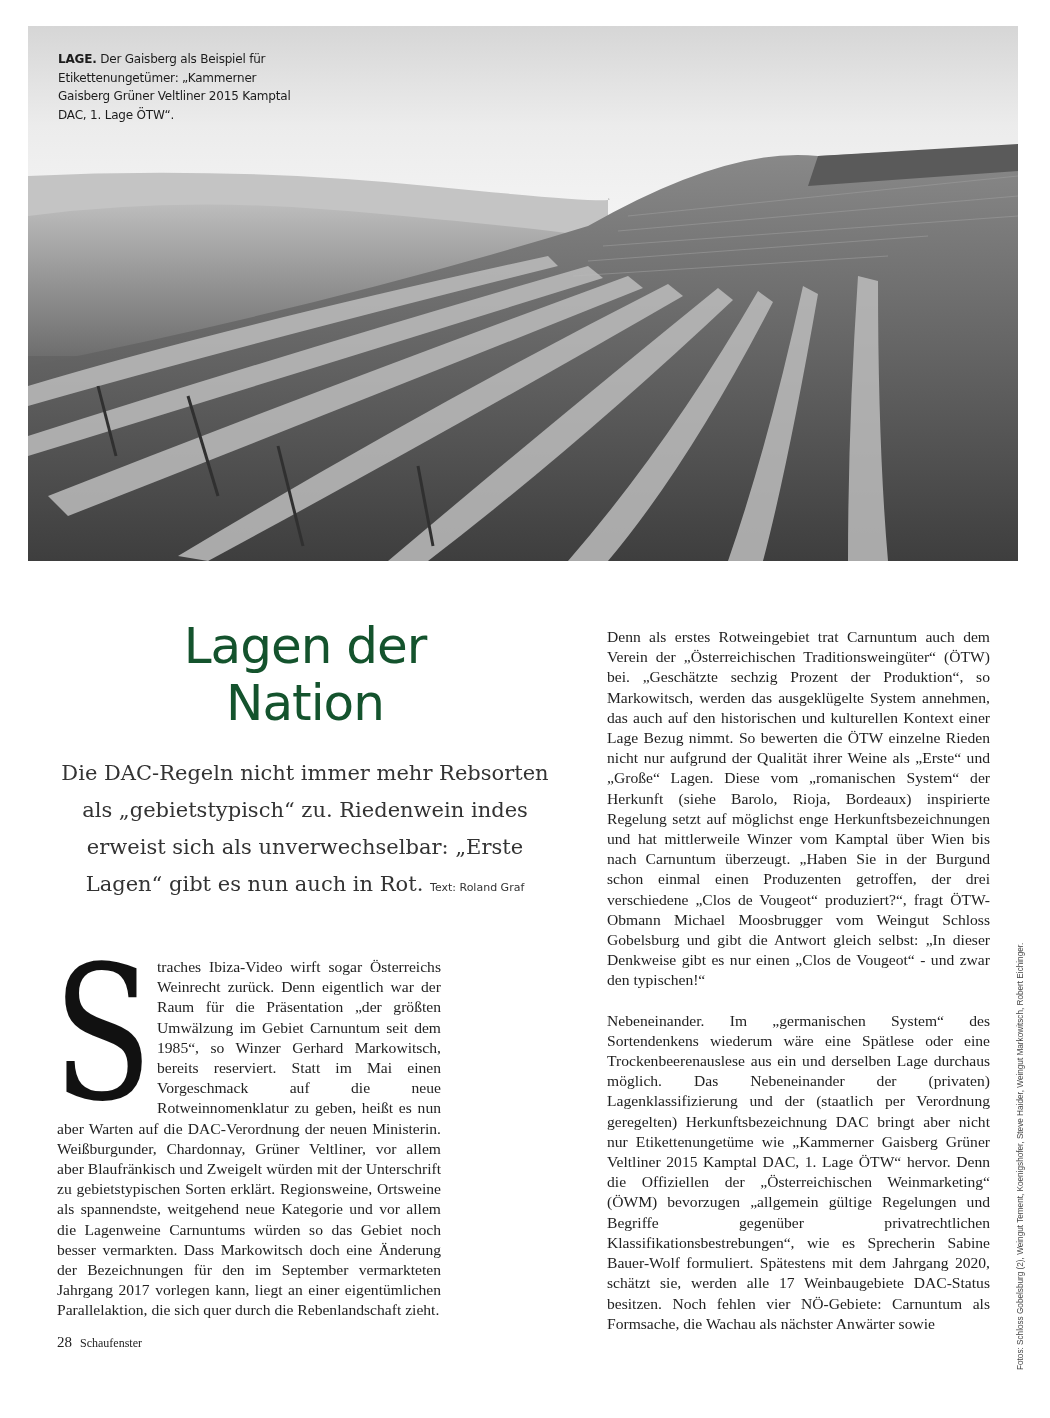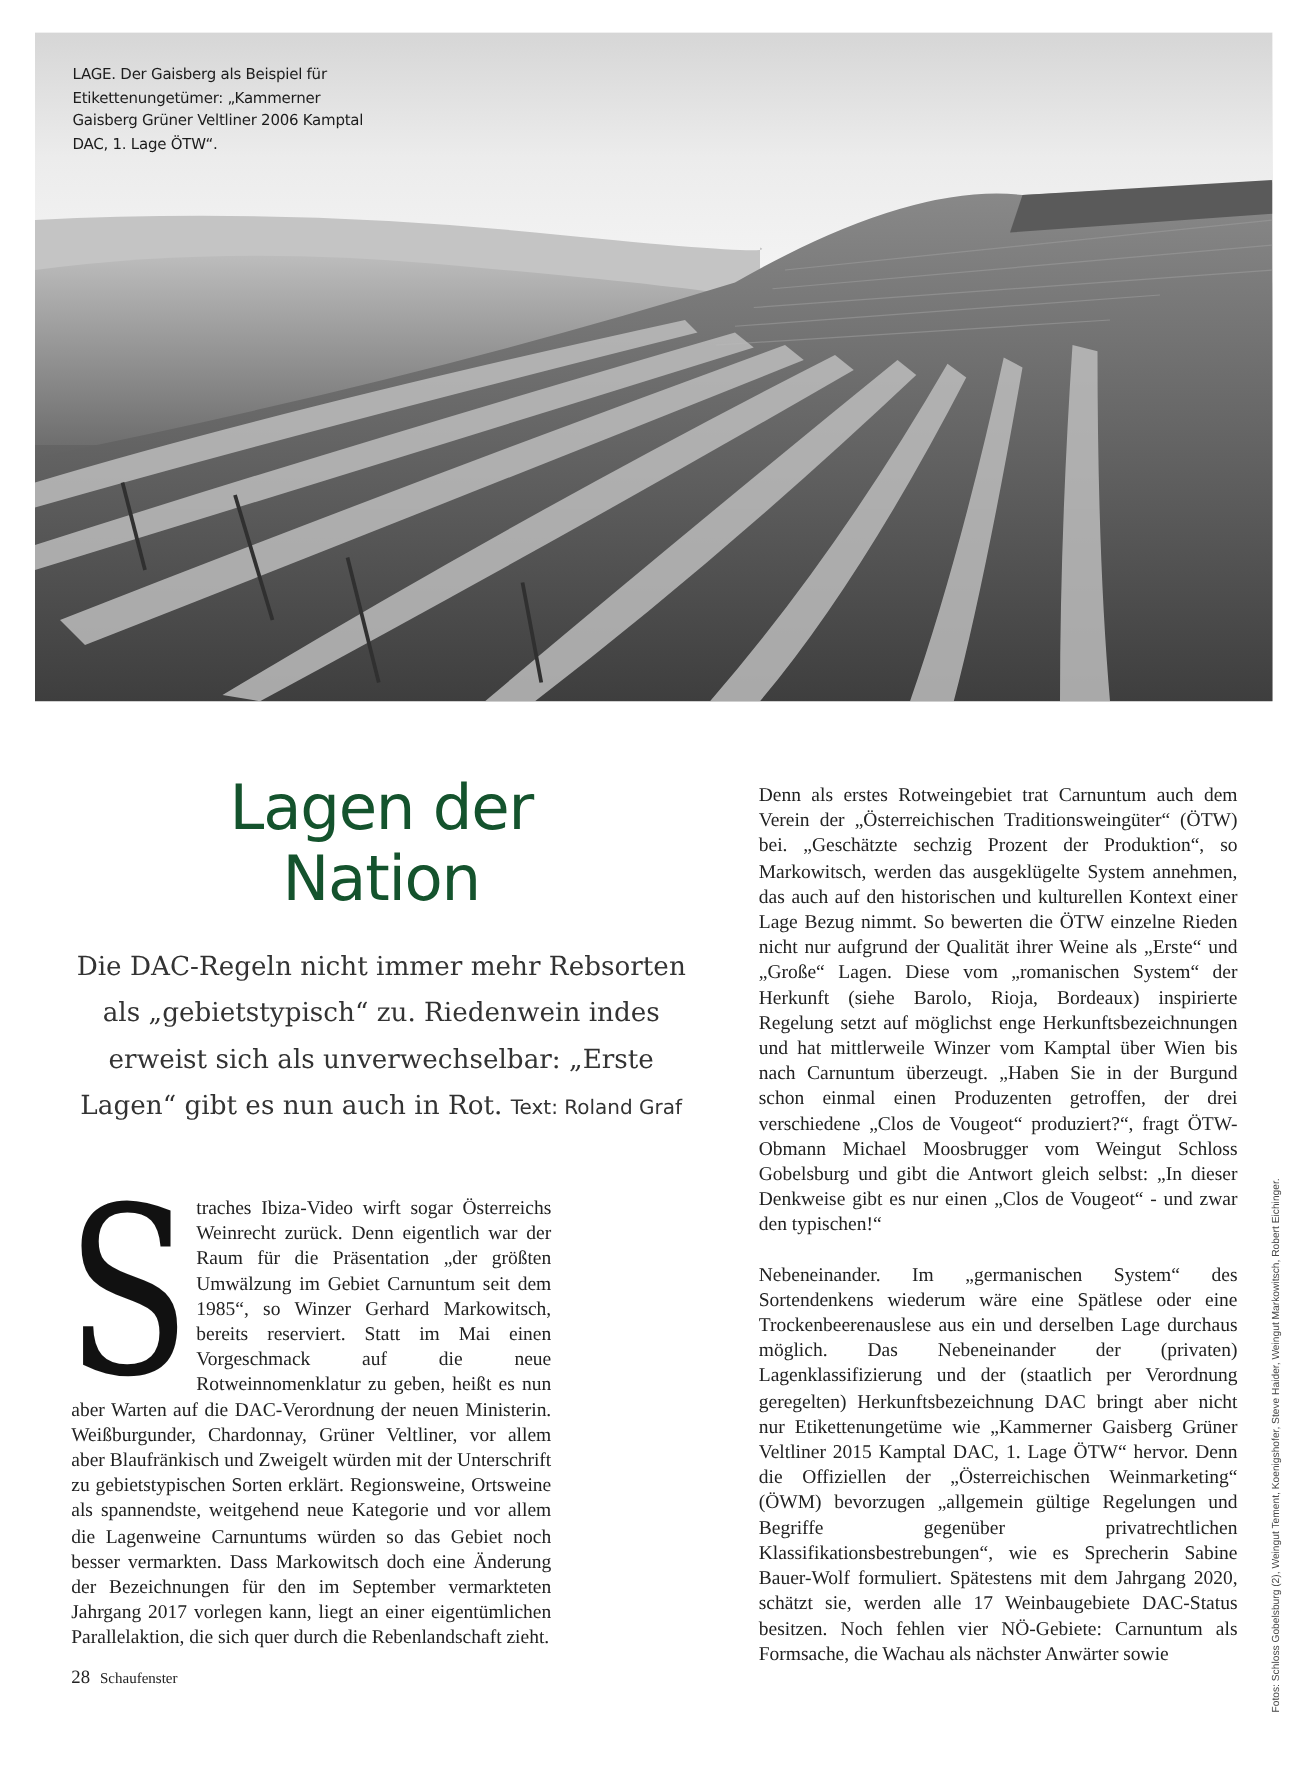--- a/index.html
+++ b/index.html
@@ -9,33 +9,33 @@
     position: absolute; left: 28px; top: 26px; width: 990px; height: 535px; overflow: hidden;
     background: linear-gradient(180deg, #e9e9e9 0%, #dedede 20%, #cfcfcf 30%, #bdbdbd 34%, #8f8f8f 42%, #6d6d6d 55%, #5a5a5a 70%, #474747 100%);
   }
   .photo svg { position: absolute; left: 0; top: 0; width: 100%; height: 100%; }
 
   .photo-caption {
     position: absolute; left: 30px; top: 24px; width: 250px;
     font-family: "DejaVu Sans", sans-serif; font-size: 12px; line-height: 18.5px; color: #1c1c1c;
     letter-spacing: -0.2px;
   }
-  .photo-caption b { font-weight: normal; }
+  .photo-caption b { font-weight: bold; }
 
   .headline {
     position: absolute; left: 40px; top: 618px; width: 530px; text-align: center;
     font-family: "DejaVu Sans", sans-serif; font-size: 50px; line-height: 57px; font-weight: normal;
     color: #14532d; letter-spacing: -1px; margin: 0;
   }
 
   .deck {
     position: absolute; left: 50px; top: 755px; width: 510px; text-align: center;
     font-family: "DejaVu Serif", serif; font-size: 21px; line-height: 37px; color: #333;
   }
-  .deck .byline { font-family: "DejaVu Sans", sans-serif; font-size: 16px; color: #333; }
+  .deck .byline { font-family: "DejaVu Sans", sans-serif; font-size: 11px; color: #333; }
 
   .body-text {
     font-family: "Liberation Serif", serif; font-size: 15.6px; line-height: 20.2px; color: #222;
     text-align: justify; hyphens: manual;
   }
   .col-left { position: absolute; left: 57px; top: 957px; width: 384px; }
   .col-right { position: absolute; left: 607px; top: 627px; width: 383px; }
 
   .dropcap {
     float: left; font-family: "DejaVu Serif", serif; font-size: 186px; line-height: 150px;
@@ -99,21 +99,21 @@
       <path d="M820 535 Q 820 400 830 250 L 850 255 Q 850 420 860 535 Z"></path>
     </g>
     <g stroke="#303030" stroke-width="3">
       <path d="M70 360 L 88 430"></path>
         <path d="M160 370 L 190 470"></path>
         <path d="M250 420 L 275 520"></path>
         <path d="M390 440 L 405 520"></path>
     </g>
   </svg>
   <div class="photo-caption">
-    <b>LAGE.</b><span> Der Gaisberg als Beispiel für Etikettenungetümer: „Kammerner Gaisberg Grüner Veltliner 2006 Kamptal DAC, 1. Lage ÖTW“.</span>
+    <b>LAGE.</b><span> Der Gaisberg als Beispiel für Etikettenungetümer: „Kammerner Gaisberg Grüner Veltliner 2015 Kamptal DAC, 1. Lage ÖTW“.</span>
   </div>
 </div>
 
 <h1 class="headline">
   <span>Lagen der</span><br>
   <span>Nation</span>
 </h1>
 
 <div class="deck">
   <span>Die DAC-Regeln nicht immer mehr Rebsorten als „gebietstypisch“ zu. Riedenwein indes erweist sich als unverwechselbar: „Erste Lagen“ gibt es nun auch in Rot.</span>

